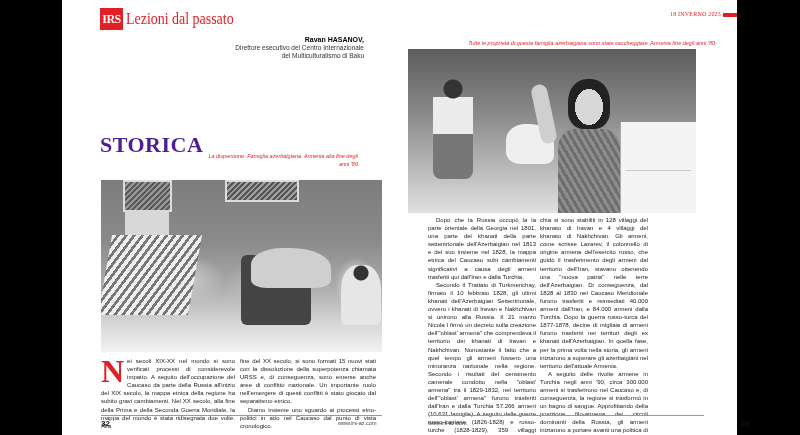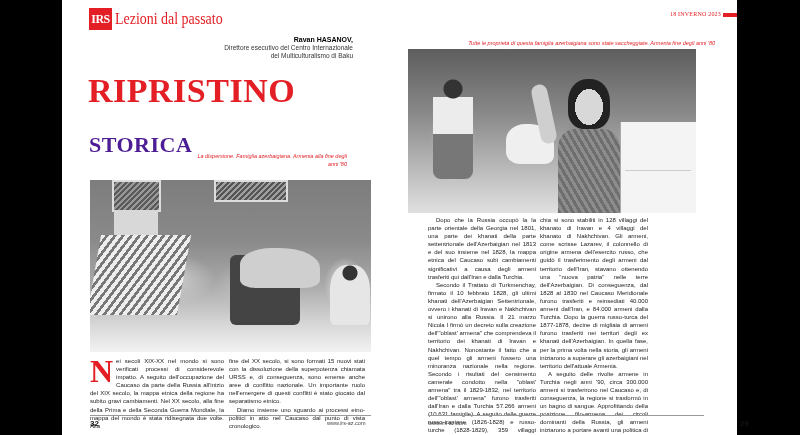--- a/index.html
+++ b/index.html
@@ -1,18 +1,18 @@
 <!DOCTYPE html>
 <html><head>
 <meta charset="utf-8">
 <style>
   html, body { margin:0; padding:0; }
   body { width:800px; height:435px; background:#000; position:relative; overflow:hidden; font-family:"Liberation Sans", sans-serif; }
   .spread { position:absolute; left:62px; top:0; width:675px; height:435px; background:#fff; }
-  .page-left { position:absolute; left:2px; top:0; width:338px; height:360px; }
+  .page-left { position:absolute; left:13px; top:0; width:338px; height:360px; }
   .page-right { position:absolute; left:338px; top:0; width:337px; height:435px; }
 
   .logo-box { position:absolute; left:25px; top:8px; width:23px; height:22px; background:#e31e24; color:#fff; font-family:"Liberation Serif", serif; font-weight:bold; font-size:12px; line-height:22px; text-align:center; letter-spacing:-0.5px; }
   .section-title { position:absolute; left:51px; top:8px; color:#e31e24; font-family:"Liberation Serif", serif; font-size:17px; line-height:22px; transform:scaleX(0.82); transform-origin:left center; white-space:nowrap; }
 
   .author { position:absolute; right:49px; top:36px; text-align:right; font-size:6.5px; line-height:8px; color:#333; }
   .author .name { font-weight:bold; color:#000; font-size:7px; }
 
   .headline { position:absolute; left:24px; top:76px; font-family:"Liberation Serif", serif; font-weight:bold; color:#e31e24; font-size:34px; line-height:29px; letter-spacing:0.5px; }
   .headline .l2 { display:block; }
@@ -77,21 +77,20 @@
     <div class="logo-box">IRS</div>
     <div class="section-title">Lezioni dal passato</div>
 
     <div class="author">
       <div class="name">Ravan HASANOV,</div>
       <div>Direttore esecutivo del Centro Internazionale</div>
       <div>del Multiculturalismo di Baku</div>
     </div>
 
     <div class="headline">
-      <span class="l2">RIPRISTINO</span>
     </div>
     <div class="subhead">STORICA</div>
 
     <div class="caption-left">La dispersione. Famiglia azerbaigiana. Armenia alla fine degli anni '80</div>
 
     <div class="photo-left">
       <div class="win1"></div>
       <div class="win2"></div>
       <div class="door"></div>
       <div class="stripe"></div>

